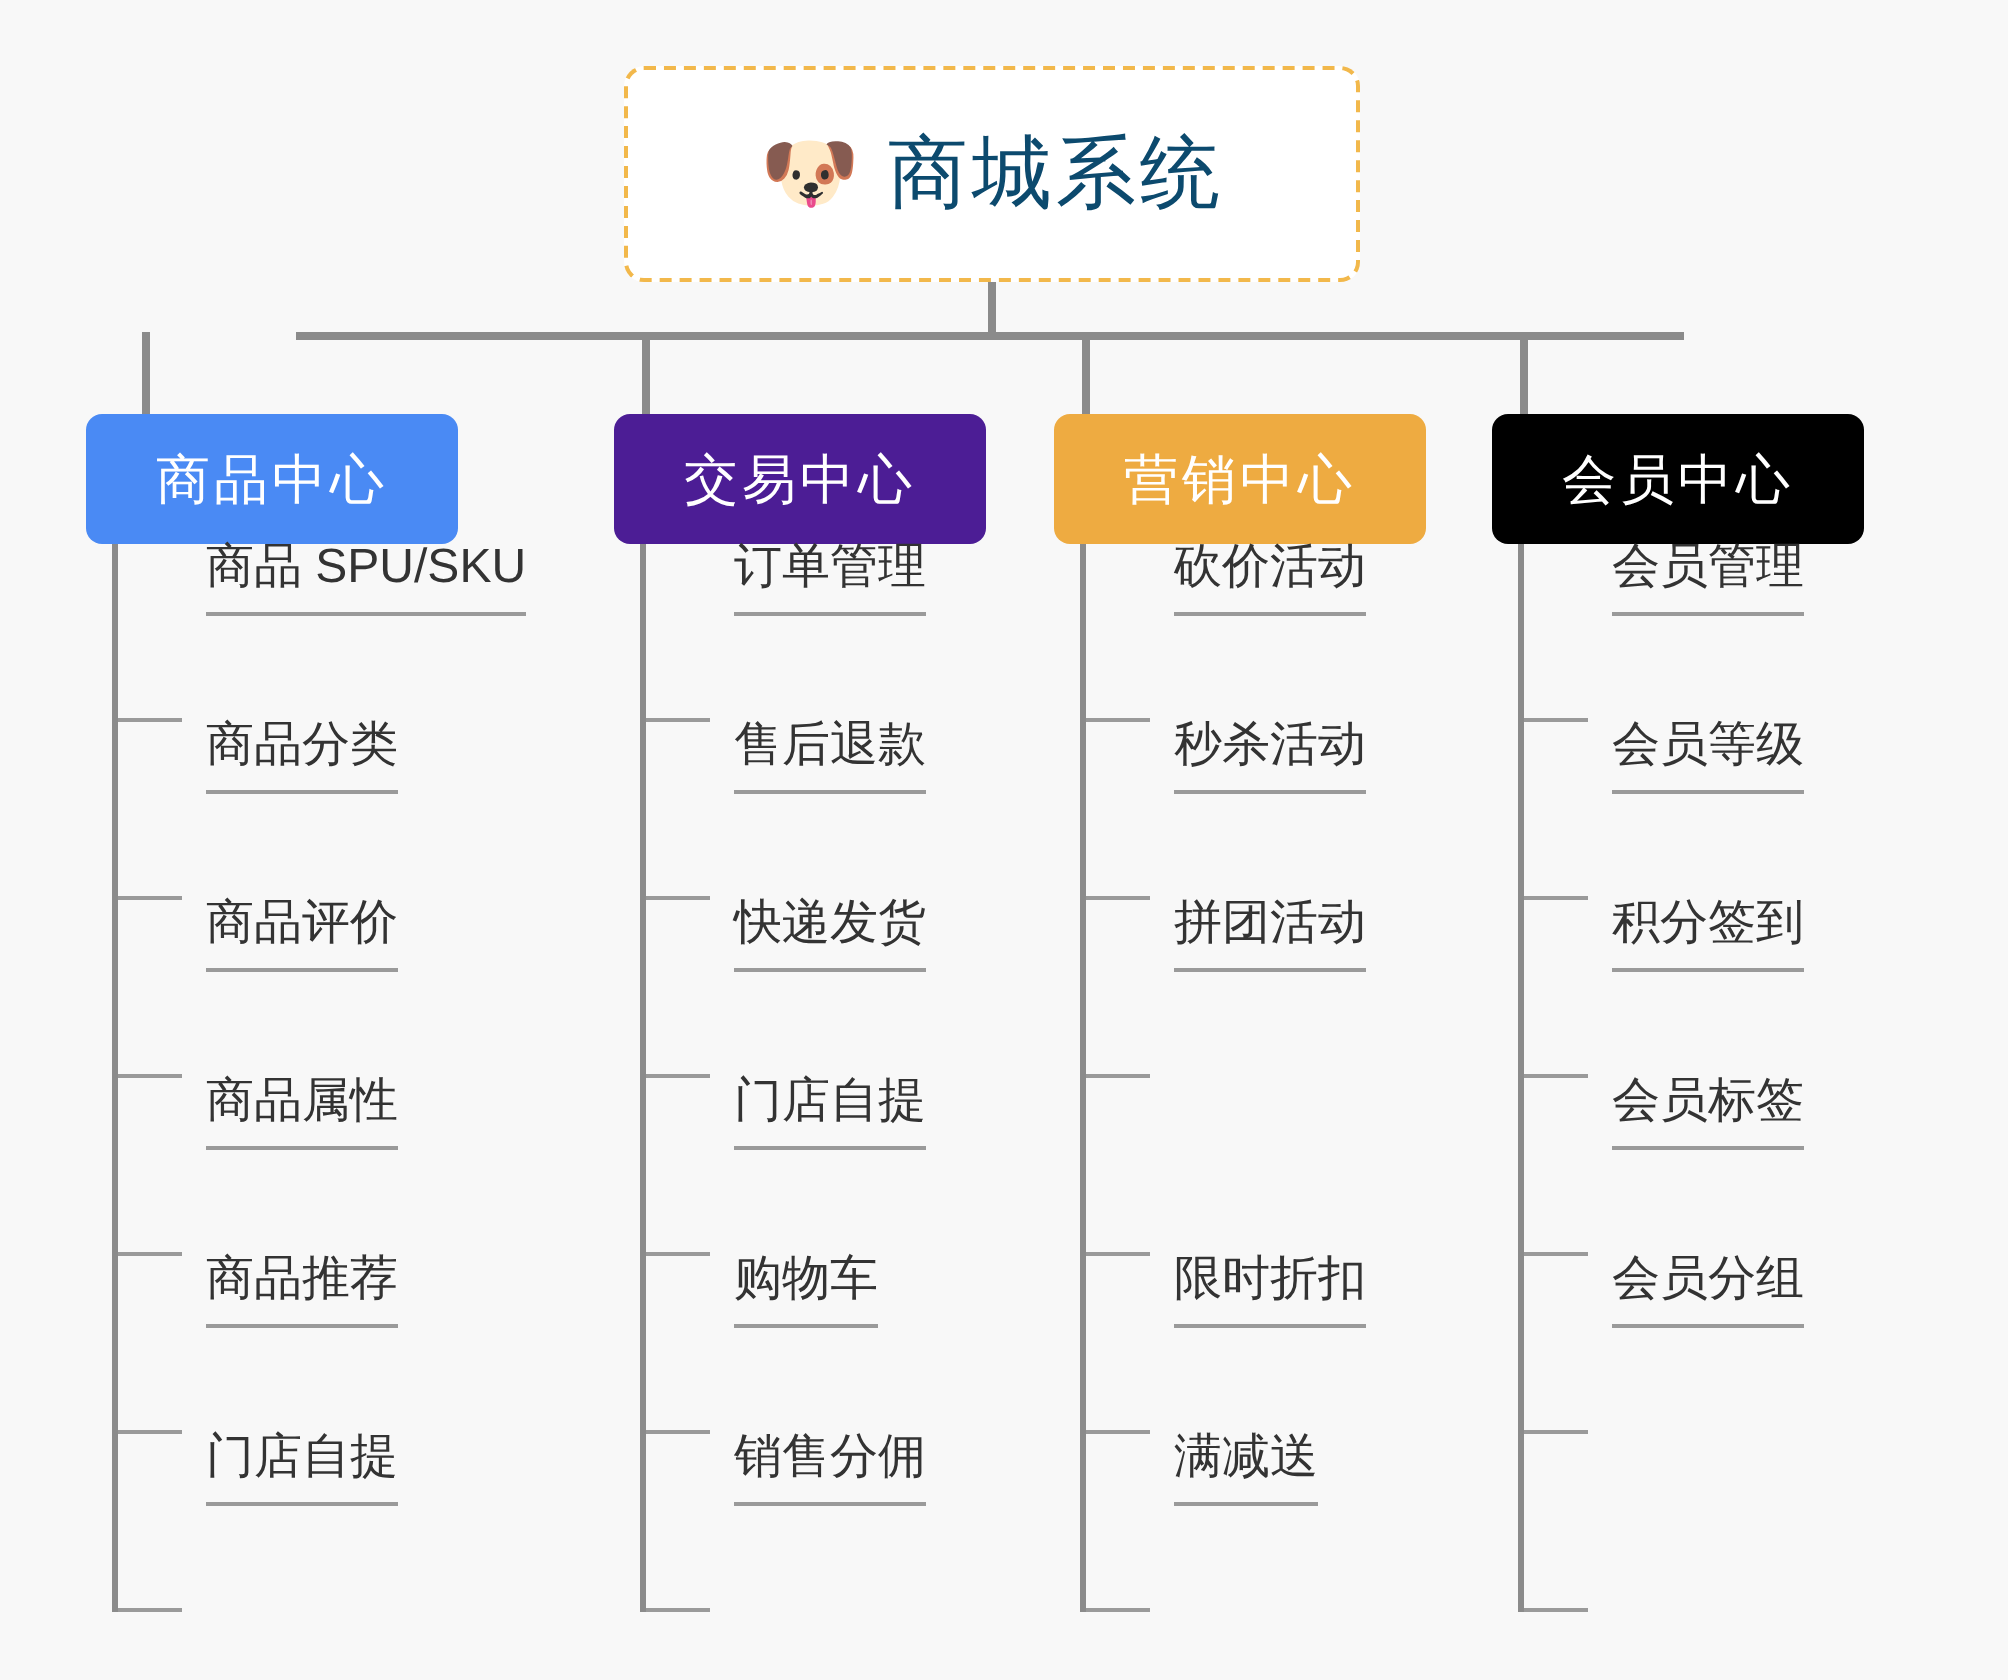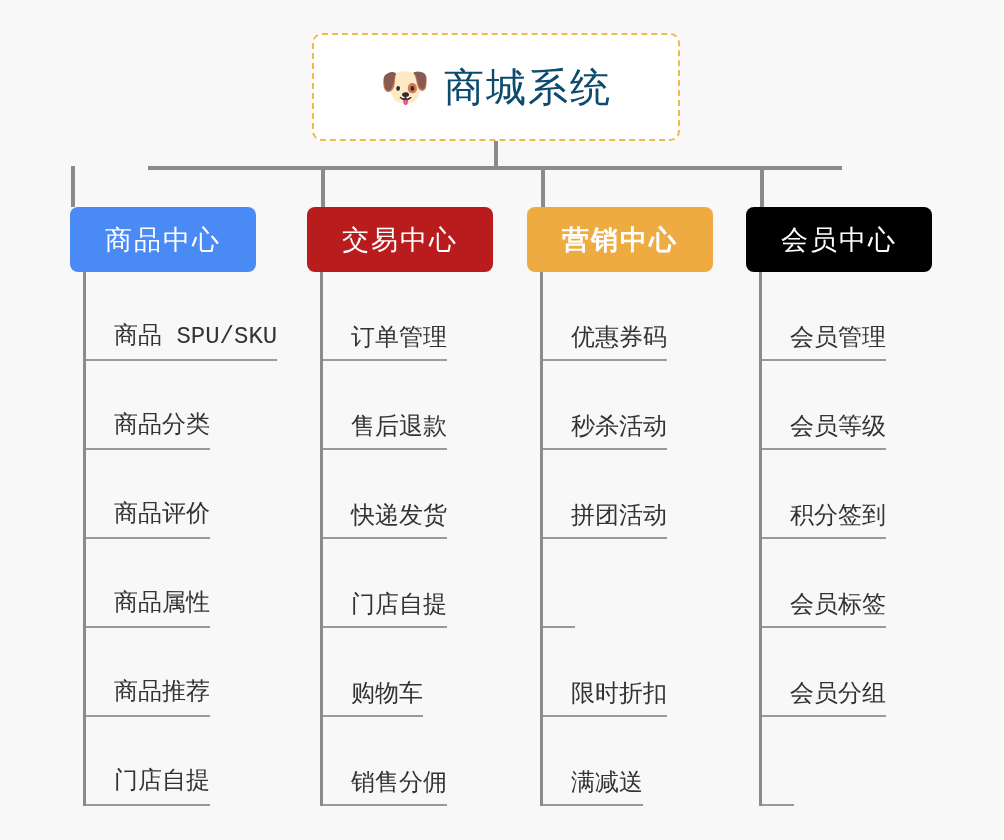--- a/index.html
+++ b/index.html
@@ -100,22 +100,22 @@
     border-left: 3px solid #8b8b8b;
     margin-left: 13px;
     width: 173px;
   }
 
   .leaf-item {
     position: relative;
     height: 89px;
     box-sizing: border-box;
     display: flex;
-    align-items: flex-end;
-    padding-left: 28px;
+    align-items: flex-start;
+    padding-left: 44px;
   }
   .leaf-label {
     font-size: 24px;
     color: #333333;
     line-height: 1;
     padding-bottom: 10px;
     border-bottom: 2px solid #9a9a9a;
     white-space: nowrap;
     display: inline-block;
   }
@@ -135,21 +135,21 @@
 
   <div class="root-node">
     <span class="root-emoji">🐶</span>
     <span class="root-title">商城系统</span>
   </div>
 
   <div class="conn conn-stem"></div>
   <div class="conn conn-bus"></div>
 
   <div id="columns-root">
-      <div class="column" style="left: 70px; width: 186px; font-family: Liberation Mono, monospace;">
+      <div class="column" style="left: 43px; width: 186px;">
         <div class="col-header" style="background: rgb(74, 138, 244);">
           <span>商品中心</span>
         </div>
         <div class="leaf-list">
           <div class="leaf-item">
             <span class="leaf-label">商品 SPU/SKU</span>
             <span class="leaf-underline" style="width: 32px;"></span>
           </div>
           <div class="leaf-item">
             <span class="leaf-label">商品分类</span>
@@ -167,21 +167,21 @@
             <span class="leaf-label">商品推荐</span>
             <span class="leaf-underline" style="width: 32px;"></span>
           </div>
           <div class="leaf-item">
             <span class="leaf-label">门店自提</span>
             <span class="leaf-underline" style="width: 32px;"></span>
           </div>
         </div>
       </div>
       <div class="column" style="left: 307px; width: 186px;">
-        <div class="col-header" style="background: #b91c1c; font-family: Liberation Serif, serif;">
+        <div class="col-header" style="background: #4c1d95; font-family: Liberation Serif, serif;">
           <span>交易中心</span>
         </div>
         <div class="leaf-list">
           <div class="leaf-item">
             <span class="leaf-label">订单管理</span>
             <span class="leaf-underline" style="width: 32px;"></span>
           </div>
           <div class="leaf-item">
             <span class="leaf-label">售后退款</span>
             <span class="leaf-underline" style="width: 32px;"></span>
@@ -198,26 +198,26 @@
             <span class="leaf-label">购物车</span>
             <span class="leaf-underline" style="width: 32px;"></span>
           </div>
           <div class="leaf-item">
             <span class="leaf-label">销售分佣</span>
             <span class="leaf-underline" style="width: 32px;"></span>
           </div>
         </div>
       </div>
       <div class="column" style="left: 527px; width: 186px;">
-        <div class="col-header" style="background: rgb(238, 171, 65); font-weight: bold;">
+        <div class="col-header" style="background: rgb(238, 171, 65);">
           <span>营销中心</span>
         </div>
         <div class="leaf-list">
           <div class="leaf-item">
-            <span class="leaf-label">优惠券码</span>
+            <span class="leaf-label">砍价活动</span>
             <span class="leaf-underline" style="width: 32px;"></span>
           </div>
           <div class="leaf-item">
             <span class="leaf-label">秒杀活动</span>
             <span class="leaf-underline" style="width: 32px;"></span>
           </div>
           <div class="leaf-item">
             <span class="leaf-label">拼团活动</span>
             <span class="leaf-underline" style="width: 32px;"></span>
           </div>

